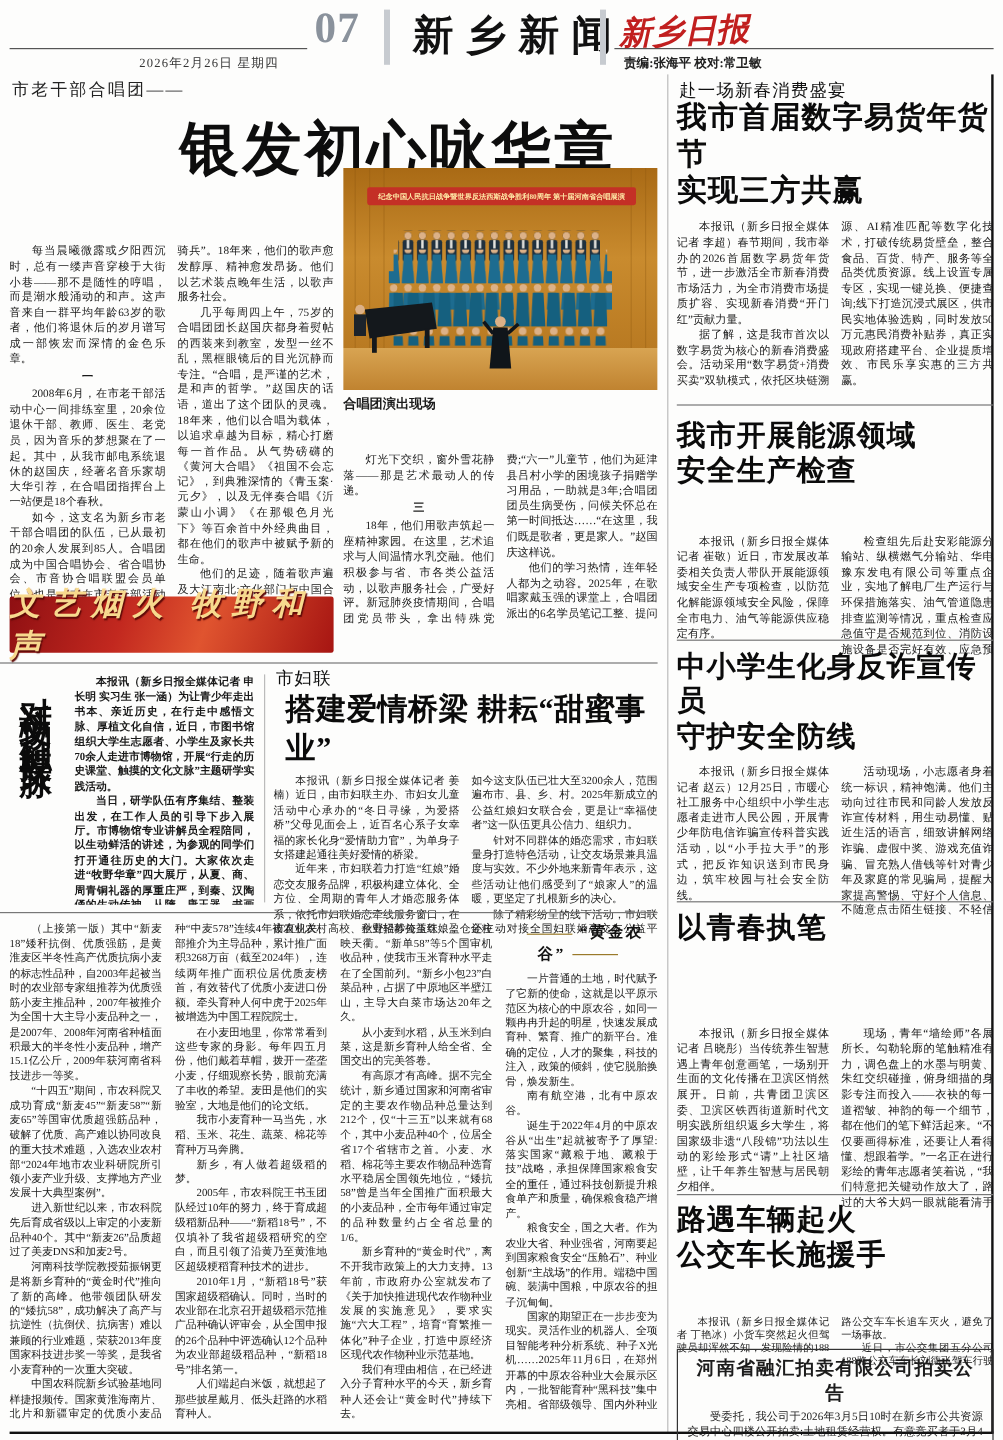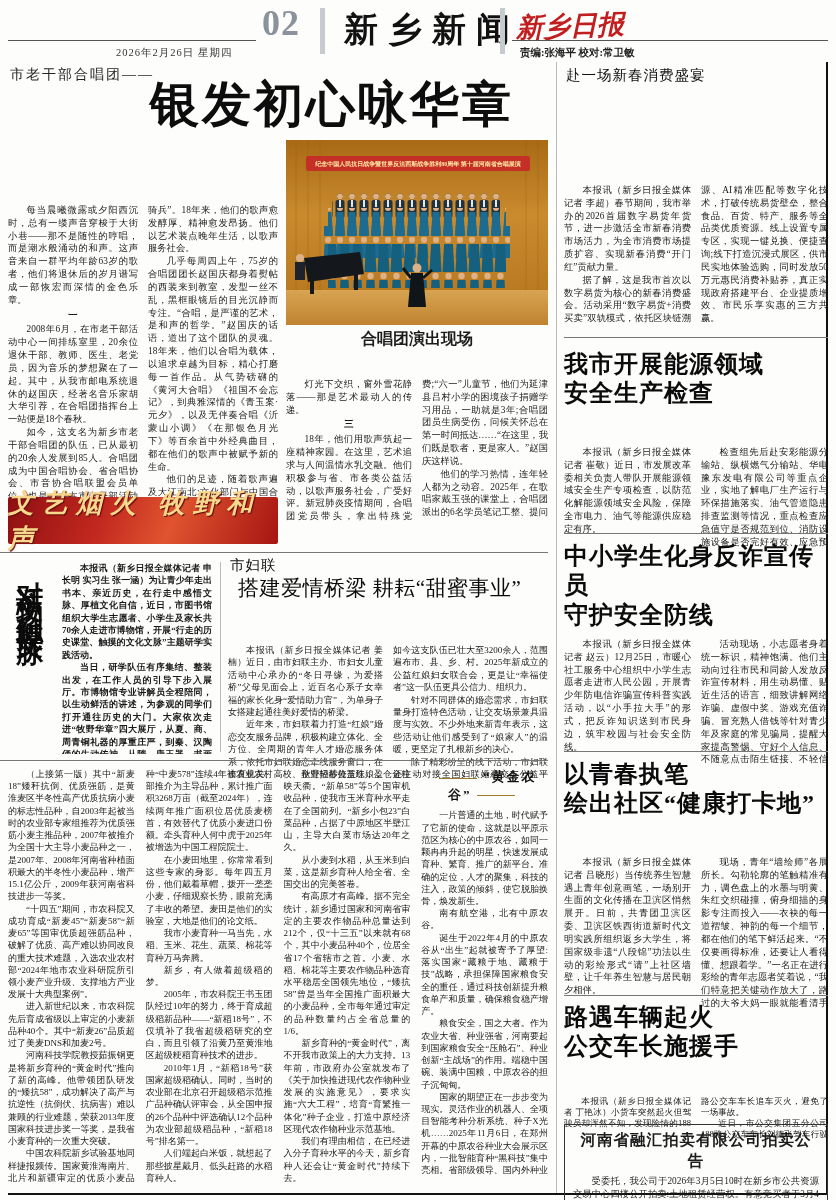--- a/index.html
+++ b/index.html
@@ -19,32 +19,32 @@
   .kicker{font-size:14px;color:#222;letter-spacing:2px;}
   .headline-main{font-size:49px;font-weight:900;letter-spacing:3px;color:#0d0d0d;
                  font-family:"Liberation Sans","DejaVu Sans",sans-serif;}
   .byline{font-size:11px;font-weight:bold;border-top:1px solid #888;border-bottom:1px solid #888;
           padding:3px 0;}
   .body-text{font-size:9.3px;line-height:1.38;text-align:justify;overflow:hidden;color:#191919;}
   .body-text p{margin:0;text-indent:2em;}
   .body-text p.mark{text-indent:0;text-align:center;font-weight:bold;margin:2px 0;}
   .cols2{column-count:2;column-gap:10px;margin-top:32px;}
   .cols4{column-count:4;column-gap:11px;}
-  .caption{font-size:16px;font-weight:bold;text-align:center;}
+  .caption{font-size:11px;font-weight:bold;text-align:left;}
   .divider-h{background:#777;height:1px;}
   .divider-v{background:#bbb;width:1px;}
   .edge-rule{background:#111;}
   
   .rc-kicker{font-size:14.5px;letter-spacing:1px;color:#111;}
   .rc-head{font-size:25px;font-weight:900;letter-spacing:1px;line-height:1.22;color:#0b0b0b;}
   .rc-head.small{font-size:24px;}
   
   .vert-head{writing-mode:vertical-rl;font-size:27px;font-weight:900;letter-spacing:6px;
              color:#0b0b0b;line-height:1.1;}
-  .women-head{font-size:21px;font-weight:400;letter-spacing:0.5px;color:#0b0b0b;}
+  .women-head{font-size:25px;font-weight:700;letter-spacing:0.5px;color:#0b0b0b;}
   
   .slogan{background:linear-gradient(110deg,#8e0f12 0%,#c2281f 35%,#e0542f 60%,#a61512 100%);
           display:flex;align-items:center;justify-content:center;border-radius:2px;}
   .slogan span{font-size:26px;font-weight:900;font-style:italic;letter-spacing:8px;
                color:#f7d98e;text-shadow:1px 1px 1px #5e0a08;}
   
   .gv-sub{text-indent:0 !important;text-align:center;font-weight:900;font-size:13px;
           letter-spacing:2px;margin:6px 0 !important;color:#111;}
   .gv-sub::before,.gv-sub::after{content:"";display:inline-block;vertical-align:middle;
           width:38px;height:1px;background:#9a7a2a;margin:0 6px;}
@@ -52,35 +52,35 @@
   .auction{border:1.5px solid #333;padding:5px 8px;}
   .auction-title{font-size:15.5px;font-weight:900;text-align:center;letter-spacing:1px;margin:0 0 3px 0;}
   .auction-body{font-size:9.3px;line-height:1.4;text-align:justify;text-indent:2em;margin:0;}
 </style>
 </head>
 <body>
 
 <div class="page">
 
   <div class="abs hr-thin" style="left:8px;top:40px;width:248px;"></div>
-  <div class="abs page-num" style="left:262px;top:2px;">02</div>
+  <div class="abs page-num" style="left:262px;top:2px;">07</div>
   <div class="abs date-line" style="left:116px;top:46px;">2026年2月26日 星期四</div>
   <div class="abs vbar" style="left:320px;top:8px;height:46px;"></div>
   <div class="abs section-title" style="left:344px;top:7px;">新乡新闻</div>
   <div class="abs vbar" style="left:500px;top:8px;height:46px;"></div>
   <div class="abs logo" style="left:516px;top:8px;">新乡日报</div>
   <div class="abs hr-thin" style="left:512px;top:40px;width:316px;"></div>
   <div class="abs editors" style="left:520px;top:46px;">责编:张海平 校对:常卫敏</div>
 
   <div class="abs divider-v" style="left:556px;top:62px;height:1132px;"></div>
   <div class="abs edge-rule" style="left:826px;top:62px;width:2px;height:1132px;"></div>
   <div class="abs edge-rule" style="left:8px;top:1193px;width:820px;height:1.5px;"></div>
 
   <div class="abs kicker" style="left:10px;top:66px;">市老干部合唱团——</div>
-  <div class="abs headline-main" style="left:150px;top:72px;">银发初心咏华章</div>
+  <div class="abs headline-main" style="left:150px;top:92px;">银发初心咏华章</div>
 
 
   <div class="abs body-text cols2" style="left:8px;top:172px;width:270px;height:322px;">
       <p>每当晨曦微露或夕阳西沉时，总有一缕声音穿梭于大街小巷——那不是随性的哼唱，而是潮水般涌动的和声。这声音来自一群平均年龄63岁的歌者，他们将退休后的岁月谱写成一部恢宏而深情的金色乐章。</p>
       <p class="mark">一</p>
       <p>2008年6月，在市老干部活动中心一间排练室里，20余位退休干部、教师、医生、老党员，因为音乐的梦想聚在了一起。其中，从我市邮电系统退休的赵国庆，经著名音乐家胡大华引荐，在合唱团指挥台上一站便是18个春秋。</p>
       <p>如今，这支名为新乡市老干部合唱团的队伍，已从最初的20余人发展到85人。合唱团成为中国合唱协会、省合唱协会、市音协合唱联盟会员单位，也是一支在市老干部活动中心关怀下成长起来的“文艺轻骑兵”。18年来，他们的歌声愈发醇厚、精神愈发昂扬。他们以艺术装点晚年生活，以歌声服务社会。</p>
       <p>几乎每周四上午，75岁的合唱团团长赵国庆都身着熨帖的西装来到教室，发型一丝不乱，黑框眼镜后的目光沉静而专注。“合唱，是严谨的艺术，是和声的哲学。”赵国庆的话语，道出了这个团队的灵魂。18年来，他们以合唱为载体，以追求卓越为目标，精心打磨每一首作品。从气势磅礴的《黄河大合唱》《祖国不会忘记》，到典雅深情的《青玉案·元夕》，以及无伴奏合唱《沂蒙山小调》《在那银色月光下》等百余首中外经典曲目，都在他们的歌声中被赋予新的生命。</p>
       <p>他们的足迹，随着歌声遍及大江南北:文化部门与中国合唱协会举办的“永远的辉煌”全国合唱展演的舞台，留下了他们的身影;国际合唱联盟的赛事舞台上，有他们展现的风采……省首届“金钟奖”银奖，历年“大河风”合唱联展的金奖银奖，以及本市各类合唱活动的最高荣誉，见证了他们对艺术精益求精的执著。</p>
     </div>
@@ -179,20 +179,24 @@
 
   <div class="abs divider-h" style="left:0px;top:760px;width:548px;"></div>
 
   <div class="abs body-text cols4" style="left:8px;top:768px;width:540px;height:420px;font-size:9px;line-height:1.36;">
     <div style="display:contents;"><p>（上接第一版）其中“新麦18”矮秆抗倒、优质强筋，是黄淮麦区半冬性高产优质抗病小麦的标志性品种，自2003年起被当时的农业部专家组推荐为优质强筋小麦主推品种，2007年被推介为全国十大主导小麦品种之一，是2007年、2008年河南省种植面积最大的半冬性小麦品种，增产15.1亿公斤，2009年获河南省科技进步一等奖。</p><p>“十四五”期间，市农科院又成功育成“新麦45”“新麦58”“新麦65”等国审优质超强筋品种，破解了优质、高产难以协同改良的重大技术难题，入选农业农村部“2024年地市农业科研院所引领小麦产业升级、支撑地方产业发展十大典型案例”。</p><p>进入新世纪以来，市农科院先后育成省级以上审定的小麦新品种40个。其中“新麦26”品质超过了美麦DNS和加麦2号。</p><p>河南科技学院教授茹振钢更是将新乡育种的“黄金时代”推向了新的高峰。他带领团队研发的“矮抗58”，成功解决了高产与抗逆性（抗倒伏、抗病害）难以兼顾的行业难题，荣获2013年度国家科技进步奖一等奖，是我省小麦育种的一次重大突破。</p><p>中国农科院新乡试验基地同样捷报频传。国家黄淮海南片、北片和新疆审定的优质小麦品种“中麦578”连续4年被农业农村部推介为主导品种，累计推广面积3268万亩（截至2024年），连续两年推广面积位居优质麦榜首，有效替代了优质小麦进口份额。牵头育种人何中虎于2025年被增选为中国工程院院士。</p><p>在小麦田地里，你常常看到这些专家的身影。每年四五月份，他们戴着草帽，拨开一垄垄小麦，仔细观察长势，眼前充满了丰收的希望。麦田是他们的实验室，大地是他们的论文纸。</p><p>我市小麦育种一马当先，水稻、玉米、花生、蔬菜、棉花等育种万马奔腾。</p><p>新乡，有人做着超级稻的梦。</p><p>2005年，市农科院王书玉团队经过10年的努力，终于育成超级稻新品种——“新稻18号”，不仅填补了我省超级稻研究的空白，而且引领了沿黄乃至黄淮地区超级粳稻育种技术的进步。</p><p>2010年1月，“新稻18号”获国家超级稻确认。同时，当时的农业部在北京召开超级稻示范推广品种确认评审会，从全国申报的26个品种中评选确认12个品种为农业部超级稻品种，“新稻18号”排名第一。</p><p>人们端起白米饭，就想起了那些披星戴月、低头赶路的水稻育种人。</p><p>秋野轻纱掩玉珠，盈仓金粒映天衢。“新单58”等5个国审机收品种，使我市玉米育种水平走在了全国前列。“新乡小包23”白菜品种，占据了中原地区半壁江山，主导大白菜市场达20年之久。</p><p>从小麦到水稻，从玉米到白菜，这是新乡育种人给全省、全国交出的完美答卷。</p><p>有高原才有高峰。据不完全统计，新乡通过国家和河南省审定的主要农作物品种总量达到212个，仅“十三五”以来就有68个，其中小麦品种40个，位居全省17个省辖市之首。小麦、水稻、棉花等主要农作物品种选育水平稳居全国领先地位，“矮抗58”曾是当年全国推广面积最大的小麦品种，全市每年通过审定的品种数量约占全省总量的1/6。</p><p>新乡育种的“黄金时代”，离不开我市政策上的大力支持。13年前，市政府办公室就发布了《关于加快推进现代农作物种业发展的实施意见》，要求实施“六大工程”，培育“育繁推一体化”种子企业，打造中原经济区现代农作物种业示范基地。</p><p>我们有理由相信，在已经进入分子育种水平的今天，新乡育种人还会让“黄金时代”持续下去。</p></div>
     <p class="gv-sub">“黄金农谷”</p>
     <div style="display:contents;"><p>一片普通的土地，时代赋予了它新的使命，这就是以平原示范区为核心的中原农谷，如同一颗冉冉升起的明星，快速发展成育种、繁育、推广的新平台。准确的定位，人才的聚集，科技的注入，政策的倾斜，使它脱胎换骨，焕发新生。</p><p>南有航空港，北有中原农谷。</p><p>诞生于2022年4月的中原农谷从“出生”起就被寄予了厚望:落实国家“藏粮于地、藏粮于技”战略，承担保障国家粮食安全的重任，通过科技创新提升粮食单产和质量，确保粮食稳产增产。</p><p>粮食安全，国之大者。作为农业大省、种业强省，河南要起到国家粮食安全“压舱石”、种业创新“主战场”的作用。端稳中国碗、装满中国粮，中原农谷的担子沉甸甸。</p><p>国家的期望正在一步步变为现实。灵活作业的机器人、全项目智能考种分析系统、种子X光机……2025年11月6日，在郑州开幕的中原农谷种业大会展示区内，一批智能育种“黑科技”集中亮相。省部级领导、国内外种业领域10位院士及近百位知名专家、企业家现身会场，一场关于农业种子产业发展的对话就此展开。</p></div>
   </div>
 
   <div class="abs rc-kicker" style="left:566px;top:66px;">赴一场新春消费盛宴</div>
+  <div class="abs rc-head" style="left:564px;top:84px;width:264px;">
+    <div>我市首届数字易货年货节</div>
+    <div>实现三方共赢</div>
+  </div>
   <div class="abs body-text cols2" style="left:564px;top:152px;width:264px;height:178px;">
       <p>本报讯（新乡日报全媒体记者 李超）春节期间，我市举办的2026首届数字易货年货节，进一步激活全市新春消费市场活力，为全市消费市场提质扩容、实现新春消费“开门红”贡献力量。</p>
       <p>据了解，这是我市首次以数字易货为核心的新春消费盛会。活动采用“数字易货+消费买卖”双轨模式，依托区块链溯源、AI精准匹配等数字化技术，打破传统易货壁垒，整合食品、百货、特产、服务等全品类优质资源。线上设置专属专区，实现一键兑换、便捷查询;线下打造沉浸式展区，供市民实地体验选购，同时发放50万元惠民消费补贴券，真正实现政府搭建平台、企业提质增效、市民乐享实惠的三方共赢。</p>
     </div>
 
   <div class="abs divider-h" style="left:564px;top:337px;width:264px;"></div>
 
   <div class="abs rc-head small" style="left:564px;top:350px;width:264px;">
     <div>我市开展能源领域</div>
     <div>安全生产检查</div>
@@ -210,21 +214,20 @@
   </div>
   <div class="abs body-text cols2" style="left:564px;top:606px;width:264px;height:138px;">
       <p>本报讯（新乡日报全媒体记者 赵云）12月25日，市暖心社工服务中心组织中小学生志愿者走进市人民公园，开展青少年防电信诈骗宣传科普实践活动，以“小手拉大手”的形式，把反诈知识送到市民身边，筑牢校园与社会安全防线。</p>
       <p>活动现场，小志愿者身着统一标识，精神饱满。他们主动向过往市民和同龄人发放反诈宣传材料，用生动易懂、贴近生活的语言，细致讲解网络诈骗、虚假中奖、游戏充值诈骗、冒充熟人借钱等针对青少年及家庭的常见骗局，提醒大家提高警惕、守好个人信息、不随意点击陌生链接、不轻信陌生来电、不对陌生账户转账。</p>
     </div>
 
   <div class="abs divider-h" style="left:564px;top:751px;width:264px;"></div>
 
   <div class="abs rc-head small" style="left:564px;top:760px;width:264px;">
     <div>以青春执笔</div>
-    <div>绘出社区“健康打卡地”</div>
   </div>
   <div class="abs body-text cols2" style="left:564px;top:824px;width:264px;height:164px;">
       <p>本报讯（新乡日报全媒体记者 吕晓彤）当传统养生智慧遇上青年创意画笔，一场别开生面的文化传播在卫滨区悄然展开。日前，共青团卫滨区委、卫滨区铁西街道新时代文明实践所组织返乡大学生，将国家级非遗“八段锦”功法以生动的彩绘形式“请”上社区墙壁，让千年养生智慧与居民朝夕相伴。</p>
       <p>现场，青年“墙绘师”各展所长。勾勒轮廓的笔触精准有力，调色盘上的水墨与明黄、朱红交织碰撞，俯身细描的身影专注而投入——衣袂的每一道褶皱、神韵的每一个细节，都在他们的笔下鲜活起来。“不仅要画得标准，还要让人看得懂、想跟着学。”一名正在进行彩绘的青年志愿者笑着说，“我们特意把关键动作放大了，路过的大爷大妈一眼就能看清手势。”寒风挡不住青春的热情，画笔游走的声音与欢声笑语交织，为社区注入了一股蓬勃的暖意。</p>
     </div>
 
   <div class="abs divider-h" style="left:564px;top:995px;width:264px;"></div>
 
   <div class="abs rc-head small" style="left:564px;top:1003px;width:264px;">
     <div>路遇车辆起火</div>

